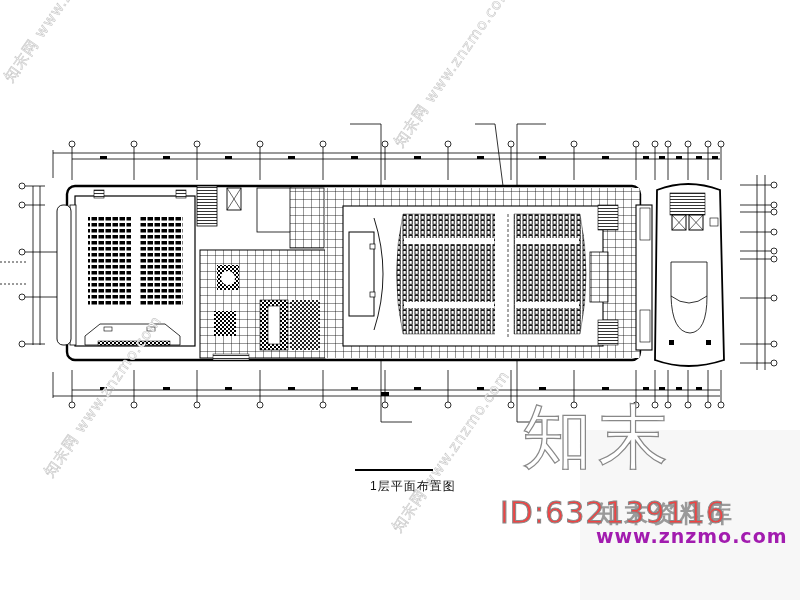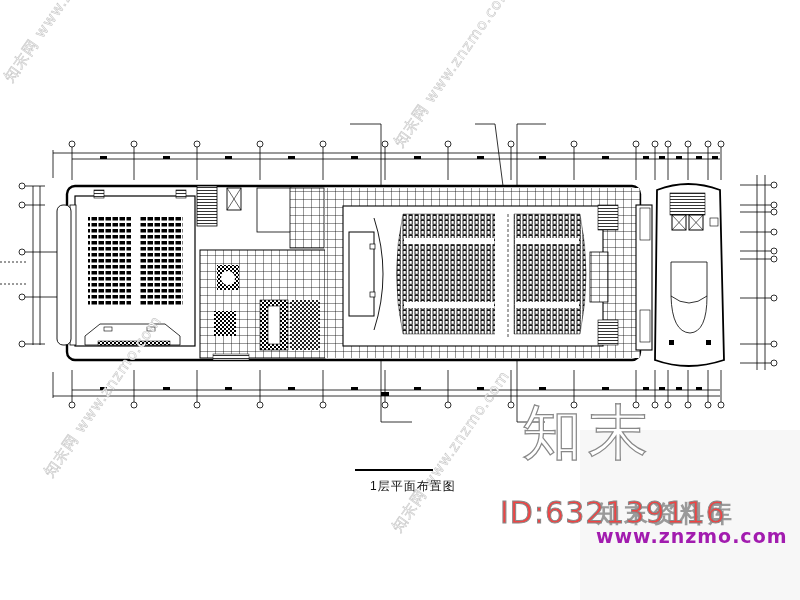--- a/index.html
+++ b/index.html
@@ -1,19 +1,19 @@
 <!DOCTYPE html>
 <html><head>
 <meta charset="utf-8">
 <style>
   html,body{margin:0;padding:0;background:#fff;}
   body{width:800px;height:600px;position:relative;overflow:hidden;font-family:"Liberation Sans",sans-serif;}
   #plan{position:absolute;left:0;top:0;}
   .wm-diag{position:absolute;font-family:"DejaVu Sans",sans-serif;font-size:15px;color:#fff;-webkit-text-stroke:0.6px #c8c8c8;letter-spacing:1px;white-space:nowrap;transform:rotate(-55deg);transform-origin:left top;}
-  .wm-big{position:absolute;left:522px;top:402px;font-family:"DejaVu Sans",sans-serif;font-size:60px;letter-spacing:6px;color:#fff;-webkit-text-stroke:1.2px #888;line-height:1;}
+  .wm-big{position:absolute;left:522px;top:402px;font-family:"DejaVu Sans",sans-serif;font-size:70px;letter-spacing:6px;color:#fff;-webkit-text-stroke:1.2px #888;line-height:1;}
   .wm-panel{position:absolute;left:580px;top:430px;width:220px;height:170px;background:rgba(240,240,240,0.55);}
   .wm-lib{position:absolute;left:596px;top:478px;font-family:Liberation Serif, serif;font-size:24px;font-weight:bold;color:#9a9a9a;letter-spacing:4px;line-height:1;margin-top:24px;}
   .wm-id{position:absolute;left:480px;top:498px;font-family:"DejaVu Sans",sans-serif;font-size:30px;color:#ef4444;-webkit-text-stroke:1px #888;letter-spacing:1px;line-height:1;margin-left:20px;}
   .wm-url{position:absolute;left:596px;top:527px;font-family:"DejaVu Sans",sans-serif;font-size:19px;font-weight:bold;color:#a21caf;letter-spacing:1px;line-height:1;}
   .title-label{position:absolute;left:370px;top:458px;font-size:12px;color:#111;letter-spacing:1px;margin-top:20px;}
   .title-underline{position:absolute;left:355px;top:469px;width:78px;height:2px;background:#000;}
 </style>
 </head>
 <body>
 

